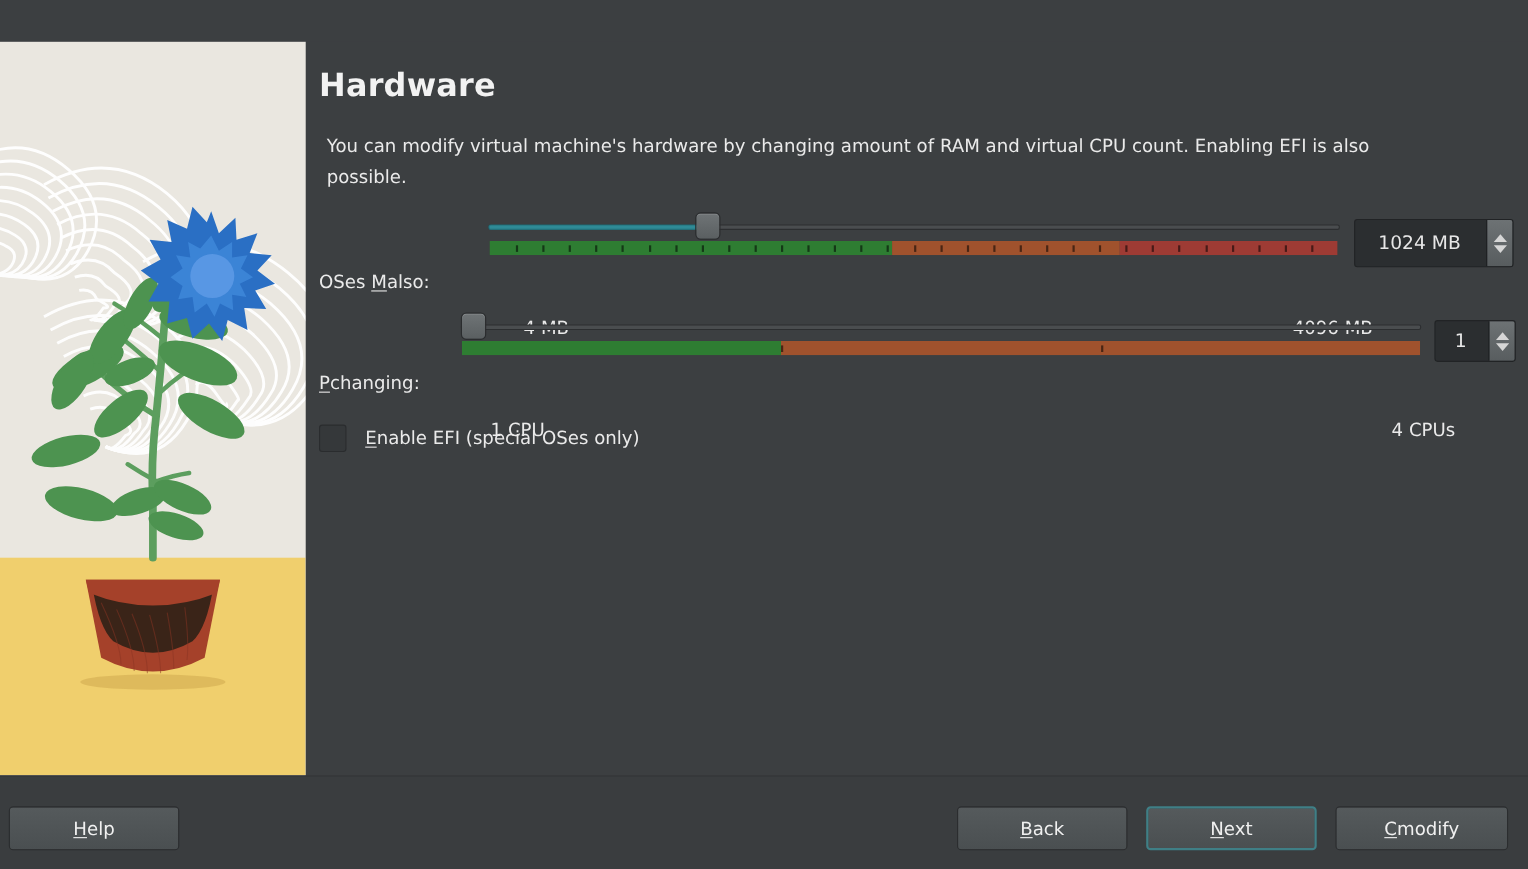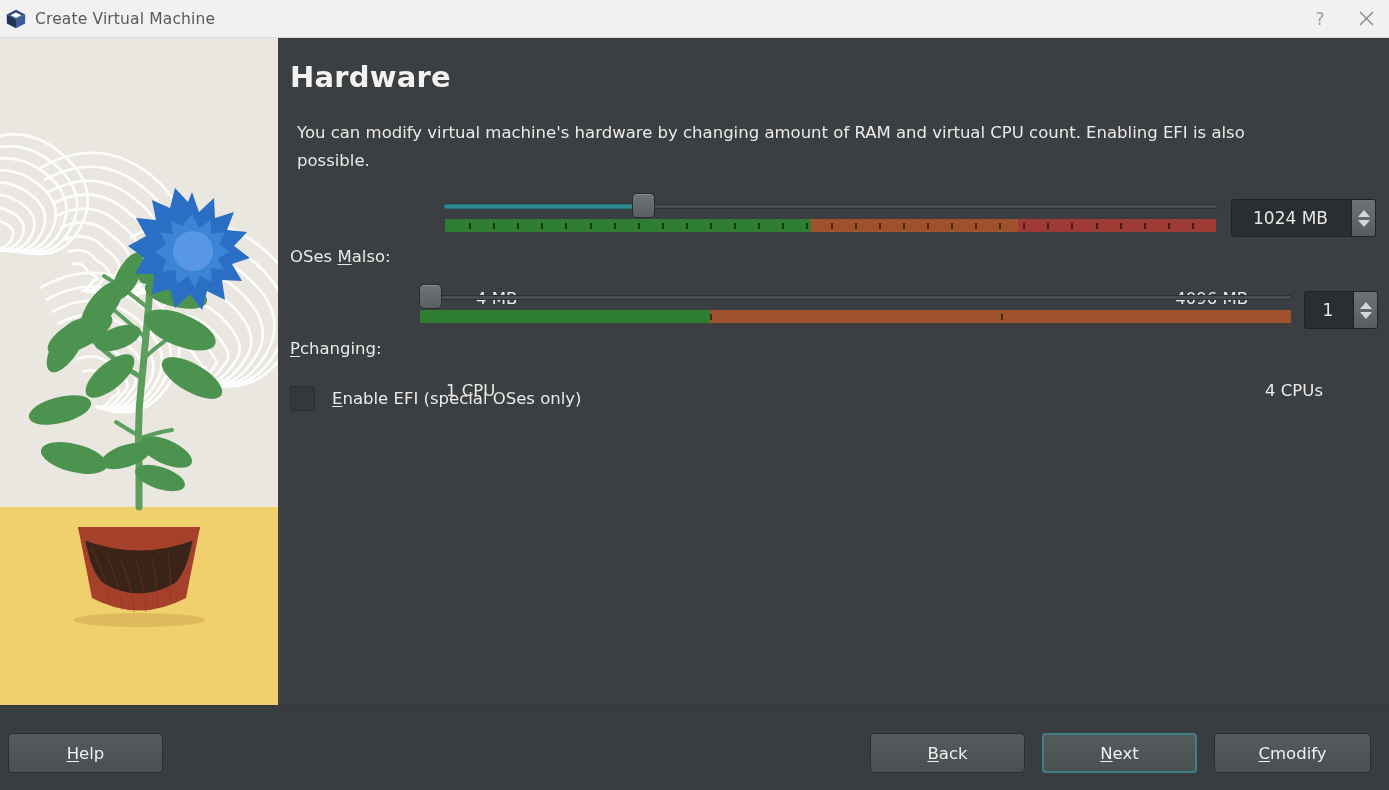--- a/index.html
+++ b/index.html
@@ -209,37 +209,20 @@
   }
   .btn.default {
     border: 2px solid #3f7f86;
   }
 </style>
 </head>
 <body>
 
 <div id="app">
 
-  <div id="titlebar">
-    <svg id="title-icon" viewBox="0 0 24 24">
-      <polygon points="12,2 22,7 12,12 2,7" fill="#2e4a7d"></polygon>
-      <polygon points="2,7 12,12 12,22 2,17" fill="#1f3560"></polygon>
-      <polygon points="22,7 12,12 12,22 22,17" fill="#3c5c96"></polygon>
-      <polygon points="12,5 18,8 12,11 6,8" fill="#ffffff"></polygon>
-    </svg>
-    <span id="title-text">Create Virtual Machine</span>
-    <span id="titlebar-spacer"></span>
-    <div class="tb-btn" id="tb-help">?</div>
-    <div class="tb-btn" id="tb-close">
-      <svg width="17" height="17" viewBox="0 0 17 17">
-        <line x1="2" y1="2" x2="15" y2="15" stroke="#8a8a8a" stroke-width="1.4"></line>
-        <line x1="15" y1="2" x2="2" y2="15" stroke="#8a8a8a" stroke-width="1.4"></line>
-      </svg>
-    </div>
-  </div>
 
   <div id="sidebar">
     <svg width="278" height="667" viewBox="0 0 278 667">
       <rect x="0" y="0" width="278" height="667" fill="#eae7e0"></rect>
       <rect x="0" y="469" width="278" height="198" fill="#f0cf6d"></rect>
 
       <g stroke="#ffffff" fill="none" stroke-width="2.6" opacity="0.95">
         <g>
           <path d="M-30 110 q50 -30 92 6 q40 34 18 74 q-20 36 -62 22"></path>
           <path d="M-30 120 q46 -26 84 6 q36 30 16 66 q-18 32 -56 20"></path>
@@ -387,21 +370,21 @@
           <div class="tick" style="left: 674.625px;"></div>
           <div class="tick" style="left: 698.719px;"></div>
           <div class="tick" style="left: 722.812px;"></div>
           <div class="tick" style="left: 746.906px;"></div>
         </div>
     </div>
 
     <div class="end-label" style="left:166px; top:251px;">4 MB</div>
     <div class="end-label right" style="left:738px; top:251px; width:200px;">4096 MB</div>
 
-    <div class="spinbox" style="left:953px; top:161px; width:145px; height:38px;">
+    <div class="spinbox" style="left:953px; top:161px; width:145px; height:44px;">
       <div class="spin-value">1024 MB</div>
       <div class="spin-btns">
         <div class="spin-arrow spin-up"></div>
         <div class="spin-arrow spin-down"></div>
       </div>
     </div>
 
     <div class="row-label" style="left:12px; top:301px;"><span class="mn">P</span><span>changing:</span></div>
 
     <div class="slider-groove" id="cpu-groove" style="left:141px; top:257px; width:873px;"></div>

